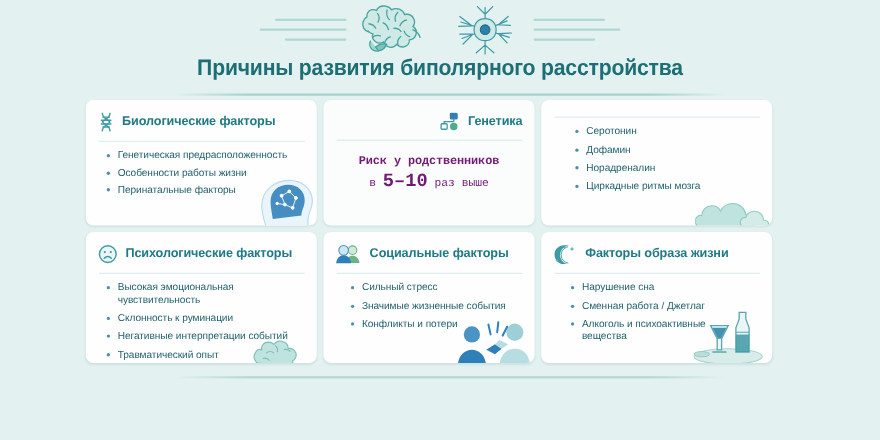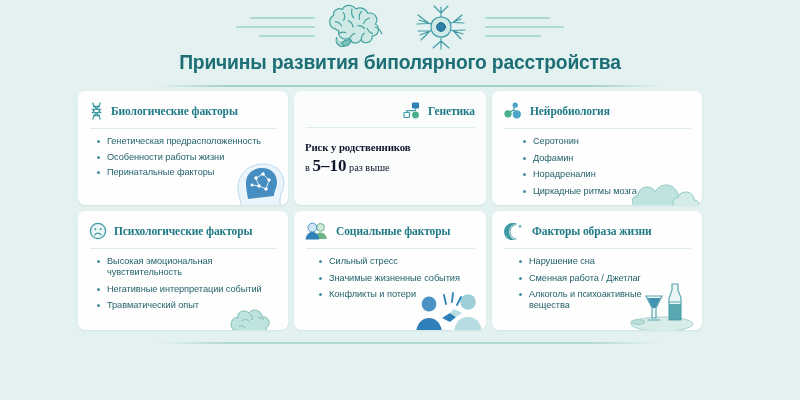--- a/index.html
+++ b/index.html
@@ -53,21 +53,21 @@
     border-radius: 7px;
     box-shadow: 0 1px 2px rgba(30,90,95,0.10);
     overflow: hidden;
     padding: 9px 11px 8px 11px;
   }
   .card.center { background: #fbfdfd; }
 
   .card-head { display: flex; align-items: center; gap: 7px; height: 22px; }
   .card-title {
     font-size: 11.5px; font-weight: bold; color: #1f7a85;
-    font-family: Liberation Serif, serif;
+    font-family: Liberation Sans, sans-serif;
     white-space: nowrap; letter-spacing: -0.1px;
   }
   .card-rule {
     height: 1px; background: #dbeceb; margin: 6px 0 0 1px;
   }
   .card.center .card-rule { margin-top: 5px; }
 
   .bullets { list-style: none; margin: 7px 0 0 6px; position: relative; z-index: 3; }
   .bullets li {
     position: relative; padding-left: 12px; margin-bottom: 4.5px;
@@ -75,22 +75,22 @@
     font-family: Liberation Sans, sans-serif;
     letter-spacing: -0.05px;
   }
   .bullets li::before {
     content: ""; position: absolute; left: 2px; top: 4px;
     width: 3px; height: 3px; border-radius: 50%; background: #4c8fa8;
   }
   .bullets.tight li { margin-bottom: 5.5px; }
 
   
-  .stat { margin-top: 13px; text-align: left; color: #0f172a;
-          font-family: Liberation Serif, serif; }
+  .stat { margin-top: 13px; text-align: center; color: #701a75;
+          font-family: Liberation Mono, monospace; }
   .stat .l1 { font-size: 10.8px; font-weight: bold; letter-spacing: -0.1px; }
   .stat .l2 { font-size: 10.3px; margin-top: 3px; }
   .stat .l2 b { font-size: 17px; font-weight: bold; }
 
   
   .icon { flex: 0 0 auto; display: block; }
 
   
   .art { position: absolute; pointer-events: none; z-index: 1; }
   .art.br { right: -2px; bottom: -4px; }
@@ -193,31 +193,20 @@
         <span class="card-title">Генетика</span>
       </div>
       <div class="card-rule"></div>
       <div class="stat">
         <div class="l1">Риск у родственников</div>
         <div class="l2"><span>в </span><b>5–10</b><span> раз выше</span></div>
       </div>
     </div>
 
     <div class="card">
-      <div class="card-head">
-        <svg class="icon" width="20" height="18" viewBox="0 0 20 18">
-          <g fill="none" stroke="#3f9aa5" stroke-width="1.1">
-            <path d="M5 11.5 L10.5 8 L15 11 M10.5 8 L12 3"></path>
-            <circle cx="5" cy="11.8" r="3.1" fill="#4aae8c" stroke="#4aae8c"></circle>
-            <circle cx="13.8" cy="12.3" r="3.6" fill="#4ba4c9" stroke="#4ba4c9"></circle>
-            <circle cx="12.2" cy="3.2" r="2.1" fill="#4ba4c9" stroke="#4ba4c9"></circle>
-          </g>
-        </svg>
-        <span class="card-title">Нейробиология</span>
-      </div>
       <div class="card-rule"></div>
       <ul class="bullets tight" style="margin-left:18px">
         <li>Серотонин</li>
         <li>Дофамин</li>
         <li>Норадреналин</li>
         <li>Циркадные ритмы мозга</li>
       </ul>
       <svg class="art br" width="72" height="34" viewBox="0 0 72 34">
         <g fill="#bfe3de" stroke="#8fcbc4" stroke-width="1">
           <path d="M6 32c-4 0-6-3-6-6s3-6 6-5c0-5 4-9 9-9 4 0 7 2 8 5 2-4 6-7 11-7 6 0 11 4 12 10 4-1 8 2 8 6 0 3-2 6-6 6z"></path>
@@ -234,20 +223,21 @@
             <circle cx="6.3" cy="7.2" r="1" fill="#3f9aa5" stroke="none"></circle>
             <circle cx="11.7" cy="7.2" r="1" fill="#3f9aa5" stroke="none"></circle>
             <path d="M5.8 12.8c1.8-2.2 4.6-2.2 6.4 0" stroke-linecap="round"></path>
           </g>
         </svg>
         <span class="card-title">Психологические факторы</span>
       </div>
       <div class="card-rule"></div>
       <ul class="bullets tight">
         <li>Высокая эмоциональная чувствительность</li>
+        <li>Склонность к руминации</li>
         <li>Негативные интерпретации событий</li>
         <li>Травматический опыт</li>
       </ul>
       <svg class="art br" width="60" height="34" viewBox="0 0 60 34">
         <g fill="#bfe3de" stroke="#7cbdb5" stroke-width="1">
           <path d="M4 30c-3-2-4-6-2-9 1-3 4-4 6-3-1-4 2-7 6-7 2 0 4 1 5 2 2-3 6-4 9-2 3 1 4 4 4 6 3-1 6 1 7 4 1 3-1 6-3 7 1 3-1 5-4 5z"></path>
           <path d="M12 21c2-2 5-2 7 0M20 14c2 1 3 4 2 6M28 18c2-1 5 0 6 2M9 26c2-1 5 0 6 2"></path>
         </g>
       </svg>
     </div>

